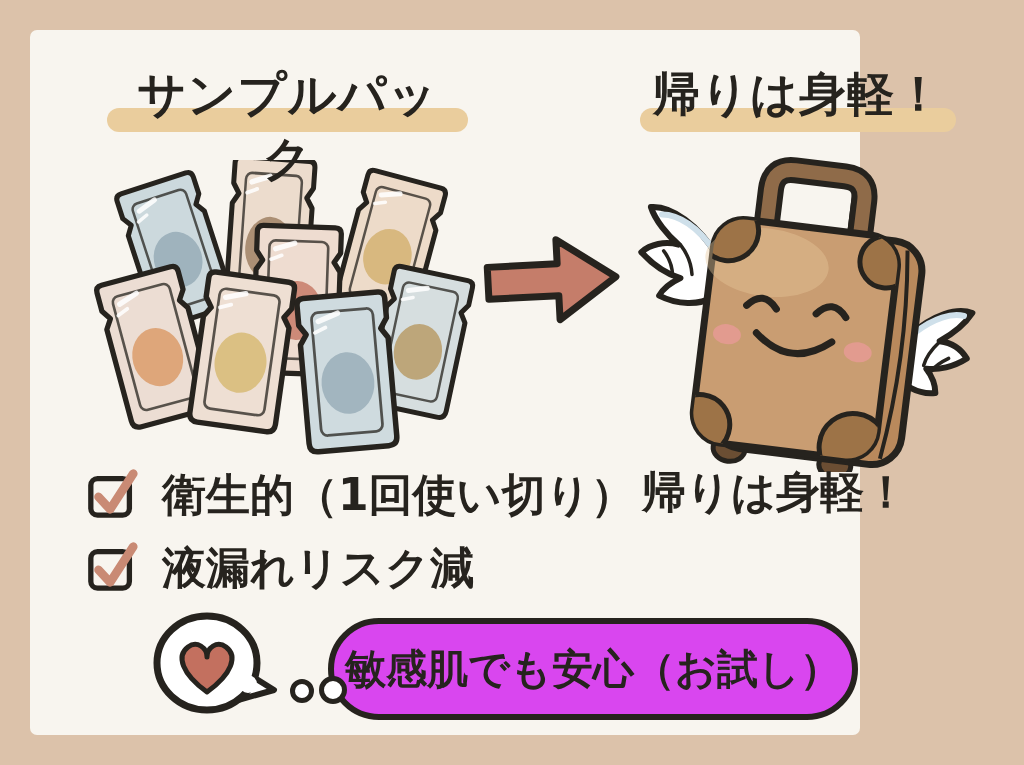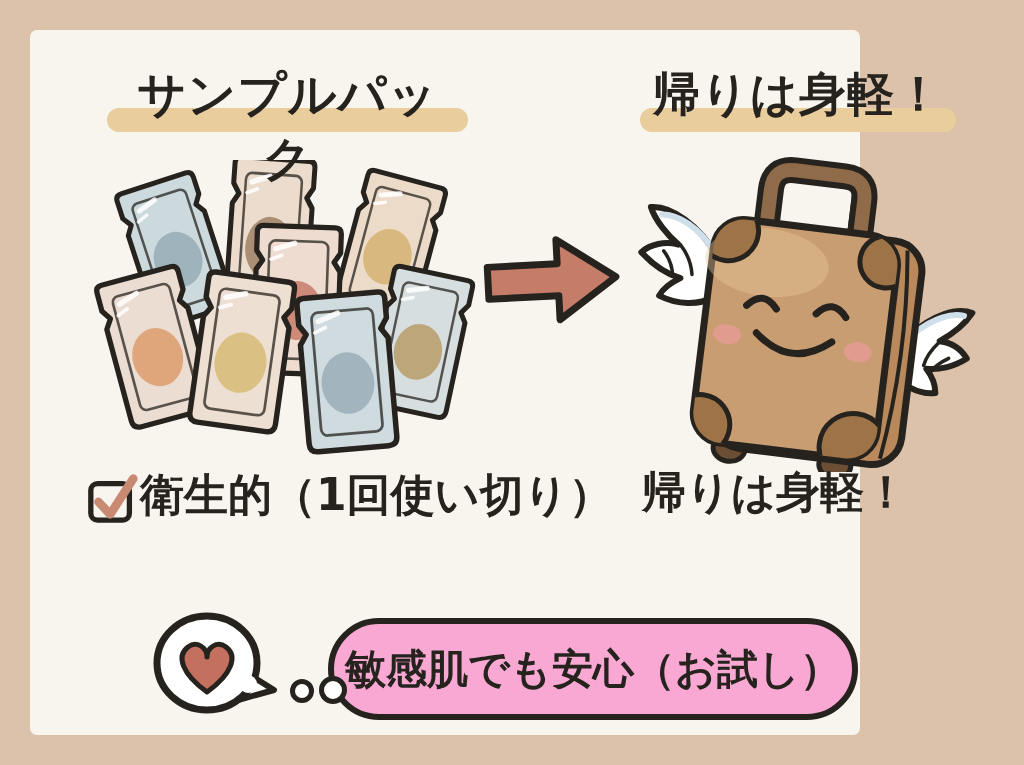--- a/index.html
+++ b/index.html
@@ -39,34 +39,34 @@
   .pole{fill:#d2d2d2;stroke:var(--ink);stroke-width:4;}
   .handle-out{fill:none;stroke:var(--ink);stroke-width:26;stroke-linecap:round;stroke-linejoin:round;}
   .handle-in{fill:none;stroke:var(--case-handle,#8f6b49);stroke-width:14;stroke-linecap:round;stroke-linejoin:round;}
   .wing{fill:#ffffff;stroke:var(--ink);stroke-width:6;stroke-linejoin:round;}
   .wing-shade{fill:none;stroke:var(--wing-shade,#cfe0ea);stroke-width:6;stroke-linecap:round;}
   .feather{fill:none;stroke:var(--ink);stroke-width:3.5;stroke-linecap:round;}
   .face-line{fill:none;stroke:var(--ink);stroke-width:7;stroke-linecap:round;}
   .blush{fill:var(--blush,#e29b8f);}
   .wheel{fill:#6b4e33;stroke:var(--ink);stroke-width:5;}
   
-  .check-row{position:absolute;left:56px;display:flex;align-items:flex-end;gap:0;}
+  .check-row{position:absolute;left:56px;display:flex;align-items:flex-start;gap:22px;}
   .check-row.r1{top:436px;}
   .check-row.r2{top:509px;}
   .check-label{font-size:44px;font-weight:700;letter-spacing:0px;white-space:nowrap;}
   .check-box{fill:none;stroke:var(--ink);stroke-width:5.5;}
   .check-mark{fill:none;stroke:var(--check,#c98a74);stroke-width:9;stroke-linecap:round;stroke-linejoin:round;}
   
   .benefit{position:absolute;left:595px;top:432px;width:300px;text-align:center;
            font-size:44px;font-weight:700;line-height:60px;white-space:nowrap;}
   
   .heart-svg{position:absolute;left:120px;top:580px;}
   .dot{position:absolute;left:260px;top:649px;width:24px;height:24px;border:5px solid var(--ink);
        border-radius:50%;background:#fff;}
-  .bubble{position:absolute;left:298px;top:588px;width:530px;height:102px;background:#f9a8d4;
+  .bubble{position:absolute;left:298px;top:588px;width:530px;height:102px;background:#d946ef;
           border:6px solid var(--ink);border-radius:54px;display:flex;align-items:center;justify-content:center;}
   .bubble::before{content:"";position:absolute;left:-15px;bottom:10px;width:18px;height:18px;
           background:#fff;border:5px solid var(--ink);border-radius:50%;}
   .bubble-text{font-size:41px;font-weight:700;white-space:nowrap;}
   .bubble-stroke{fill:#ffffff;stroke:var(--ink);}
   .heart-shape{fill:var(--heart,#c3705f);stroke:var(--ink);stroke-width:5;stroke-linejoin:round;}
 </style>
 </head>
 <body>
 
@@ -174,20 +174,27 @@
       </g>
     </svg>
 
     <div class="check-row r1">
       <svg width="54" height="54" viewBox="0 0 56 56">
         <rect class="check-box" x="5" y="13" width="40" height="38" rx="7"></rect>
         <path class="check-mark" d="M13,32 L25,45 L49,8"></path>
       </svg>
       <span class="check-label">衛生的（1回使い切り）</span>
     </div>
+    <div class="check-row r2">
+      <svg width="54" height="54" viewBox="0 0 56 56">
+        <rect class="check-box" x="5" y="13" width="40" height="38" rx="7"></rect>
+        <path class="check-mark" d="M13,32 L25,45 L49,8"></path>
+      </svg>
+      <span class="check-label">液漏れリスク減</span>
+    </div>
 
     <div class="benefit">
       <div>帰りは身軽！</div>
     </div>
 
     <svg class="heart-svg" width="130" height="115" viewBox="0 0 130 115">
       <polygon class="bubble-stroke" style="stroke-width:6;stroke-linejoin:round" points="92,60 124,80 88,90"></polygon>
       <ellipse class="bubble-stroke" style="stroke-width:7" cx="57" cy="53" rx="50" ry="47"></ellipse>
       <circle cx="98" cy="74" r="9" style="fill:#ffffff"></circle>
       <path class="heart-shape" d="M57,82 C 32,64 26,46 38,37 C 47,30 57,38 57,47 C 57,38 67,30 76,37 C 88,46 82,64 57,82 Z"></path>

